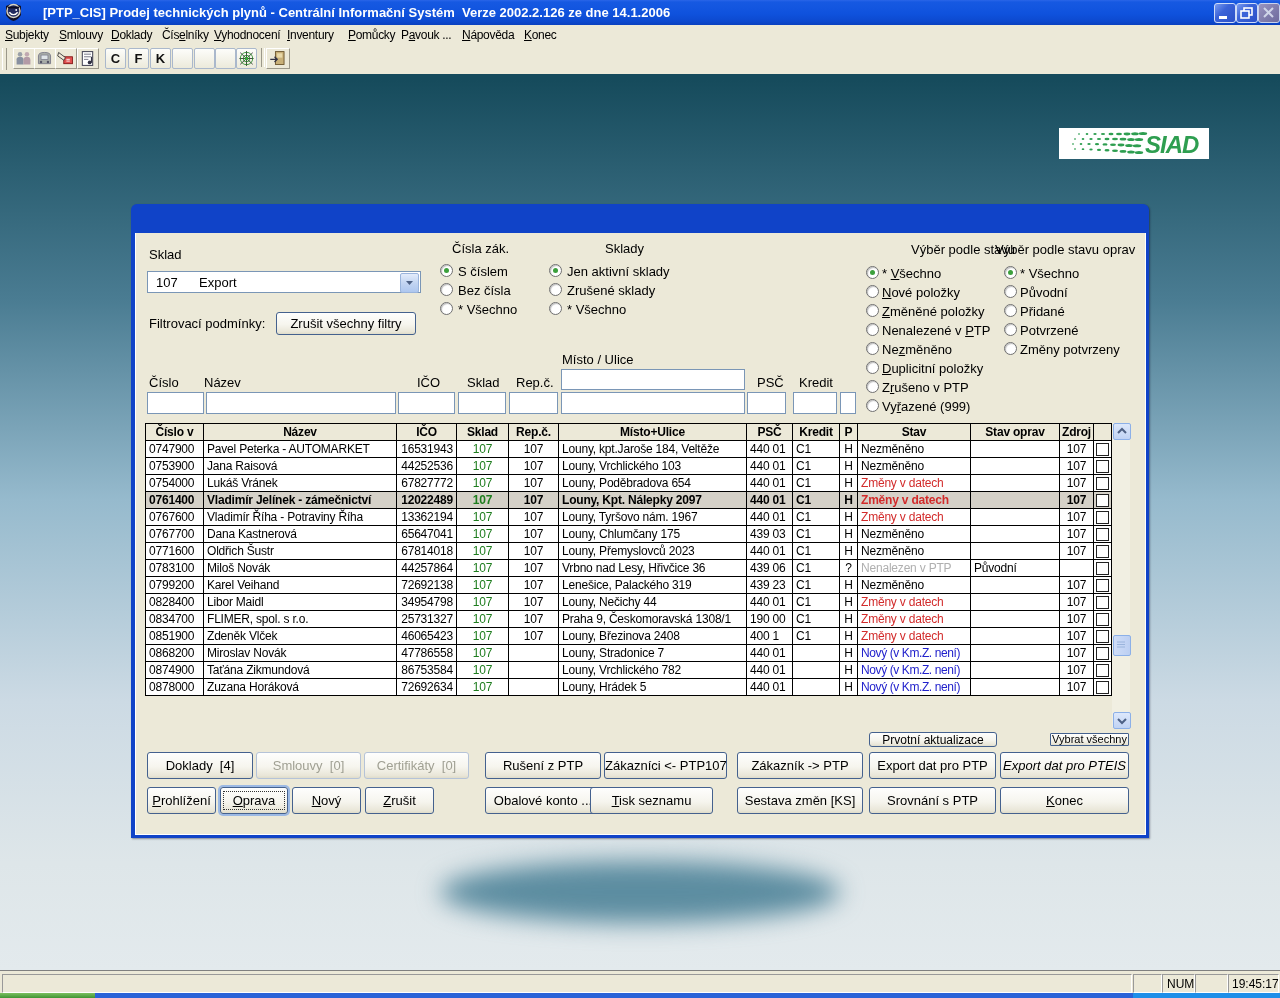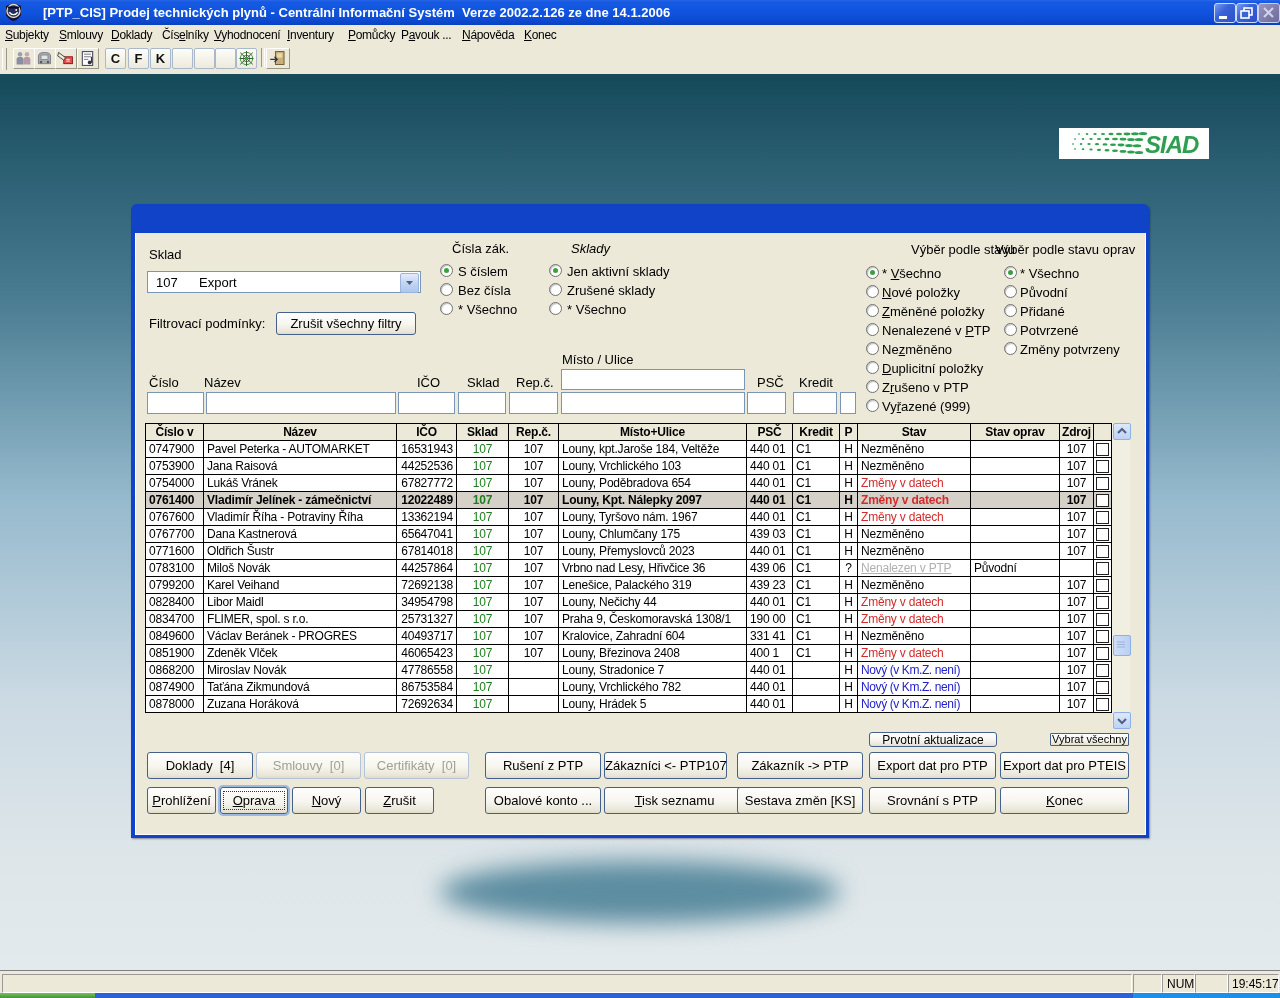--- a/index.html
+++ b/index.html
@@ -57,21 +57,21 @@
   #grid{border-collapse:collapse;table-layout:fixed;width:966px;height:258px;font-size:12px;}
   #grid td,#grid th{border:1px solid #000;overflow:hidden;white-space:nowrap;padding:0 0 0 3px;text-align:left;
     font-weight:normal;color:#000;background:#fff;line-height:16px;letter-spacing:-0.2px;}
   #grid th{background:#ECE9D8;font-weight:bold;text-align:center;padding:0;}
   #grid td.c{text-align:center;padding:0;}
   #grid td.r{text-align:right;padding:0 3px 0 0;}
   #grid td.g{color:#1e7d1e;text-align:center;padding:0;}
   #grid tr.sel td{background:#d5d1c8;font-weight:bold;}
   #grid td.red{color:#d22b2b;}
   #grid td.blue{color:#2222cc;letter-spacing:-0.4px;}
-  #grid td.gray{color:#b0b0b0;text-decoration:underline;}
+  #grid td.gray{color:#b0b0b0;}
   .cbx{display:inline-block;width:11px;height:11px;border:1px solid #222;background:#fff;vertical-align:middle;}
 </style>
 </head>
 <body>
 <div id="page">
 
   <div id="titlebar" class="abs">
     <svg class="abs" style="left:4px;top:2px" width="19" height="20" viewBox="0 0 19 20">
       <path d="M2 4 Q9 0 17 4 L17 13 Q14 18 9.5 19 Q5 18 2 13 Z" fill="#10102a"></path>
       <circle cx="9.5" cy="9" r="6.5" fill="#222a5e" stroke="#d8d4c4" stroke-width="1.4"></circle>
@@ -254,21 +254,21 @@
       </div>
 
     <div class="lbl" style="left:321px;top:37px;">Čísla zák.</div>
     <div class="radio sel" style="left:309px;top:60px;"></div>
       <div class="lbl" style="left:327px;top:60px;">S číslem</div>
     <div class="radio" style="left:309px;top:79px;"></div>
       <div class="lbl" style="left:327px;top:79px;">Bez čísla</div>
     <div class="radio" style="left:309px;top:98px;"></div>
       <div class="lbl" style="left:327px;top:98px;">* Všechno</div>
 
-    <div class="lbl" style="left:440px;top:37px;font-style:italic;">Sklady</div>
+    <div class="lbl" style="left:474px;top:37px;">Sklady</div>
     <div class="radio sel" style="left:418px;top:60px;"></div>
       <div class="lbl" style="left:436px;top:60px;">Jen aktivní sklady</div>
     <div class="radio" style="left:418px;top:79px;"></div>
       <div class="lbl" style="left:436px;top:79px;">Zrušené sklady</div>
     <div class="radio" style="left:418px;top:98px;"></div>
       <div class="lbl" style="left:436px;top:98px;">* Všechno</div>
 
     <div class="lbl" style="left:780px;top:38px;">Výběr podle stavu</div>
     <div class="radio sel" style="left:735px;top:62px;"></div>
       <div class="lbl" style="left:751px;top:62px;">* <u>V</u>šechno</div>
@@ -510,35 +510,20 @@
               <td>Praha 9, Českomoravská 1308/1</td>
               <td>190 00</td>
               <td>C1</td>
               <td class="c">H</td>
               <td class="red">Změny v datech</td>
               <td></td>
               <td class="c">107</td>
               <td class="c"><span class="cbx"></span></td>
             </tr>
         <tr>
-              <td>0849600</td>
-              <td>Václav Beránek - PROGRES</td>
-              <td class="r">40493717</td>
-              <td class="g">107</td>
-              <td class="c">107</td>
-              <td>Kralovice, Zahradní 604</td>
-              <td>331 41</td>
-              <td>C1</td>
-              <td class="c">H</td>
-              <td>Nezměněno</td>
-              <td></td>
-              <td class="c">107</td>
-              <td class="c"><span class="cbx"></span></td>
-            </tr>
-        <tr>
               <td>0851900</td>
               <td>Zdeněk Vlček</td>
               <td class="r">46065423</td>
               <td class="g">107</td>
               <td class="c">107</td>
               <td>Louny, Březinova 2408</td>
               <td>400 1</td>
               <td>C1</td>
               <td class="c">H</td>
               <td class="red">Změny v datech</td>
@@ -630,40 +615,40 @@
       </div>
     <div class="xpbtn" style="left:473px;top:548px;width:121px;height:25px;">
         <div class="in" style="top:5px;">Zákazníci &lt;- PTP107</div>
       </div>
     <div class="xpbtn" style="left:606px;top:548px;width:124px;height:25px;">
         <div class="in" style="top:5px;">Zákazník -&gt; PTP</div>
       </div>
     <div class="xpbtn" style="left:738px;top:548px;width:125px;height:25px;">
         <div class="in" style="top:5px;">Export dat pro PTP</div>
       </div>
-    <div class="xpbtn" style="left:869px;top:548px;width:127px;height:25px;">
+    <div class="xpbtn" style="left:869px;top:548px;width:127px;height:25px;font-style:italic;">
         <div class="in" style="top:5px;">Export dat pro PTEIS</div>
       </div>
 
     <div class="xpbtn" style="left:16px;top:583px;width:67px;height:25px;">
         <div class="in" style="top:5px;"><u>P</u>rohlížení</div>
       </div>
     <div class="xpbtn" style="left:89px;top:583px;width:66px;height:25px;box-shadow:0 0 0 2px #9cb9e4;">
         <div class="in" style="top:3px;left:2px;right:2px;border:1px dotted #333;padding:1px 0;"><u>O</u>prava</div>
       </div>
     <div class="xpbtn" style="left:161px;top:583px;width:67px;height:25px;">
         <div class="in" style="top:5px;"><u>N</u>ový</div>
       </div>
     <div class="xpbtn" style="left:234px;top:583px;width:67px;height:25px;">
         <div class="in" style="top:5px;"><u>Z</u>rušit</div>
       </div>
     <div class="xpbtn" style="left:354px;top:583px;width:114px;height:25px;">
         <div class="in" style="top:5px;">Obalové konto ...</div>
       </div>
-    <div class="xpbtn" style="left:473px;top:583px;width:121px;height:25px;padding-left:18px;">
+    <div class="xpbtn" style="left:459px;top:583px;width:121px;height:25px;">
         <div class="in" style="top:5px;"><u>T</u>isk seznamu</div>
       </div>
     <div class="xpbtn" style="left:606px;top:583px;width:124px;height:25px;">
         <div class="in" style="top:5px;">Sestava změn [KS]</div>
       </div>
     <div class="xpbtn" style="left:738px;top:583px;width:125px;height:25px;">
         <div class="in" style="top:5px;">Srovnání s PTP</div>
       </div>
     <div class="xpbtn" style="left:869px;top:583px;width:127px;height:25px;">
         <div class="in" style="top:5px;"><u>K</u>onec</div>

